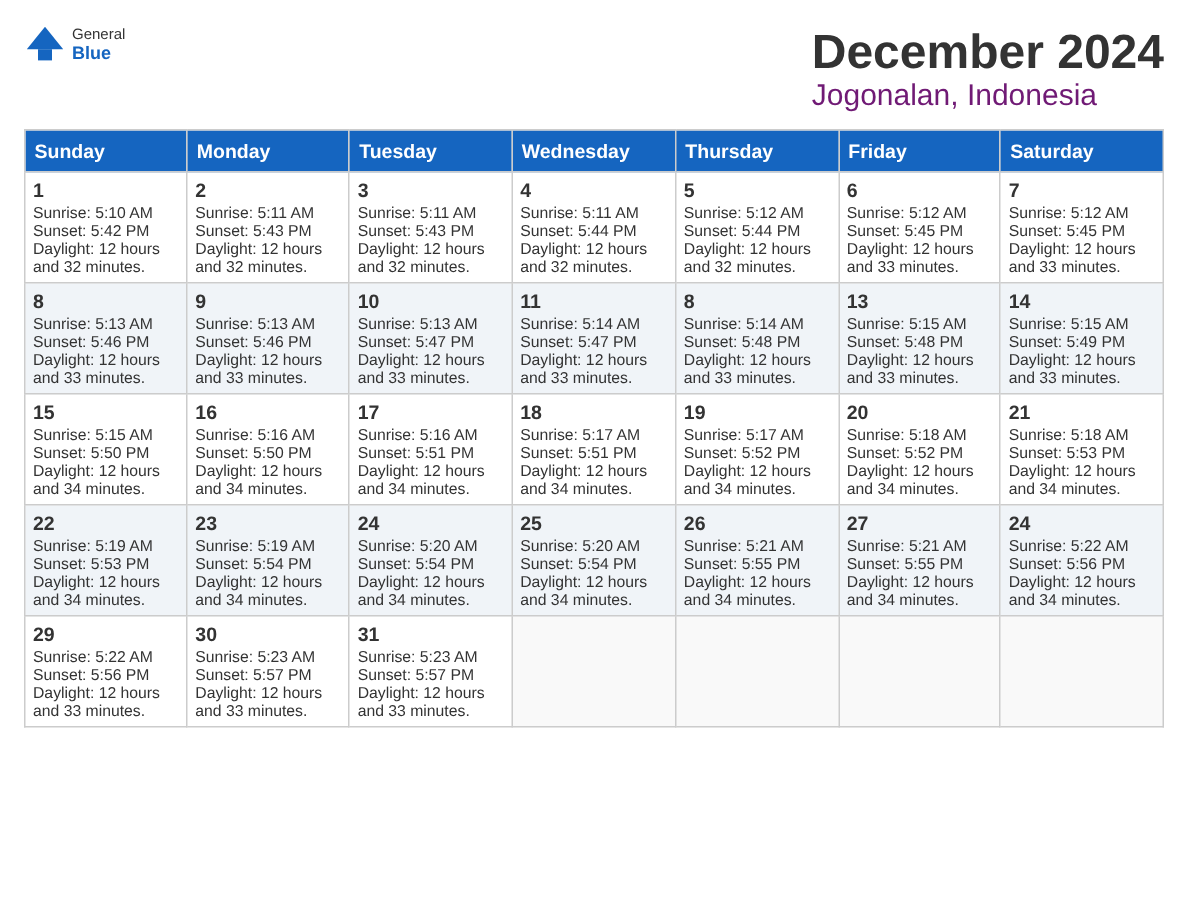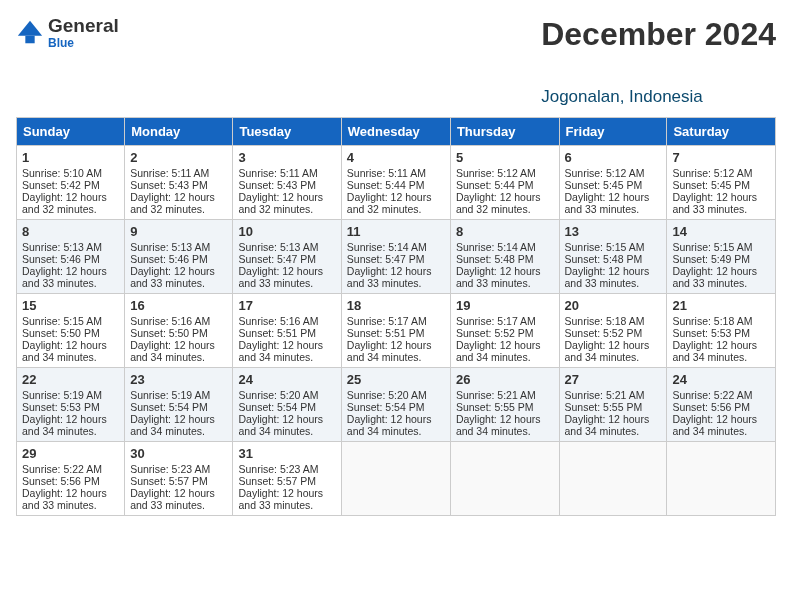--- a/index.html
+++ b/index.html
@@ -20,44 +20,43 @@
       display: flex;
       align-items: center;
       gap: 4px;
     }
     .logo-text {
       display: flex;
       flex-direction: column;
       line-height: 1.1;
     }
     .logo-general {
-      font-size: 19px;
-      font-weight: bold;
+      font-size: 10px;
+      font-weight: normal;
       color: #333;
     }
     .logo-blue {
       font-size: 12px;
       font-weight: bold;
       color: #1565c0;
     }
     .logo-icon {
       width: 28px;
       height: 28px;
     }
     .title-block {
     }
     .month-year {
       font-size: 32px;
       font-weight: bold;
       color: #333;
     }
     .location {
-      font-size: 17px;
-      color: #0c4a6e;
-      margin-top: 34px;
+      font-size: 20px;
+      color: #701a75;
     }
     .calendar {
       width: 100%;
       border-collapse: collapse;
     }
     .calendar th {
       background: #1565c0;
       color: #ffffff;
       font-size: 13px;
       font-weight: bold;

